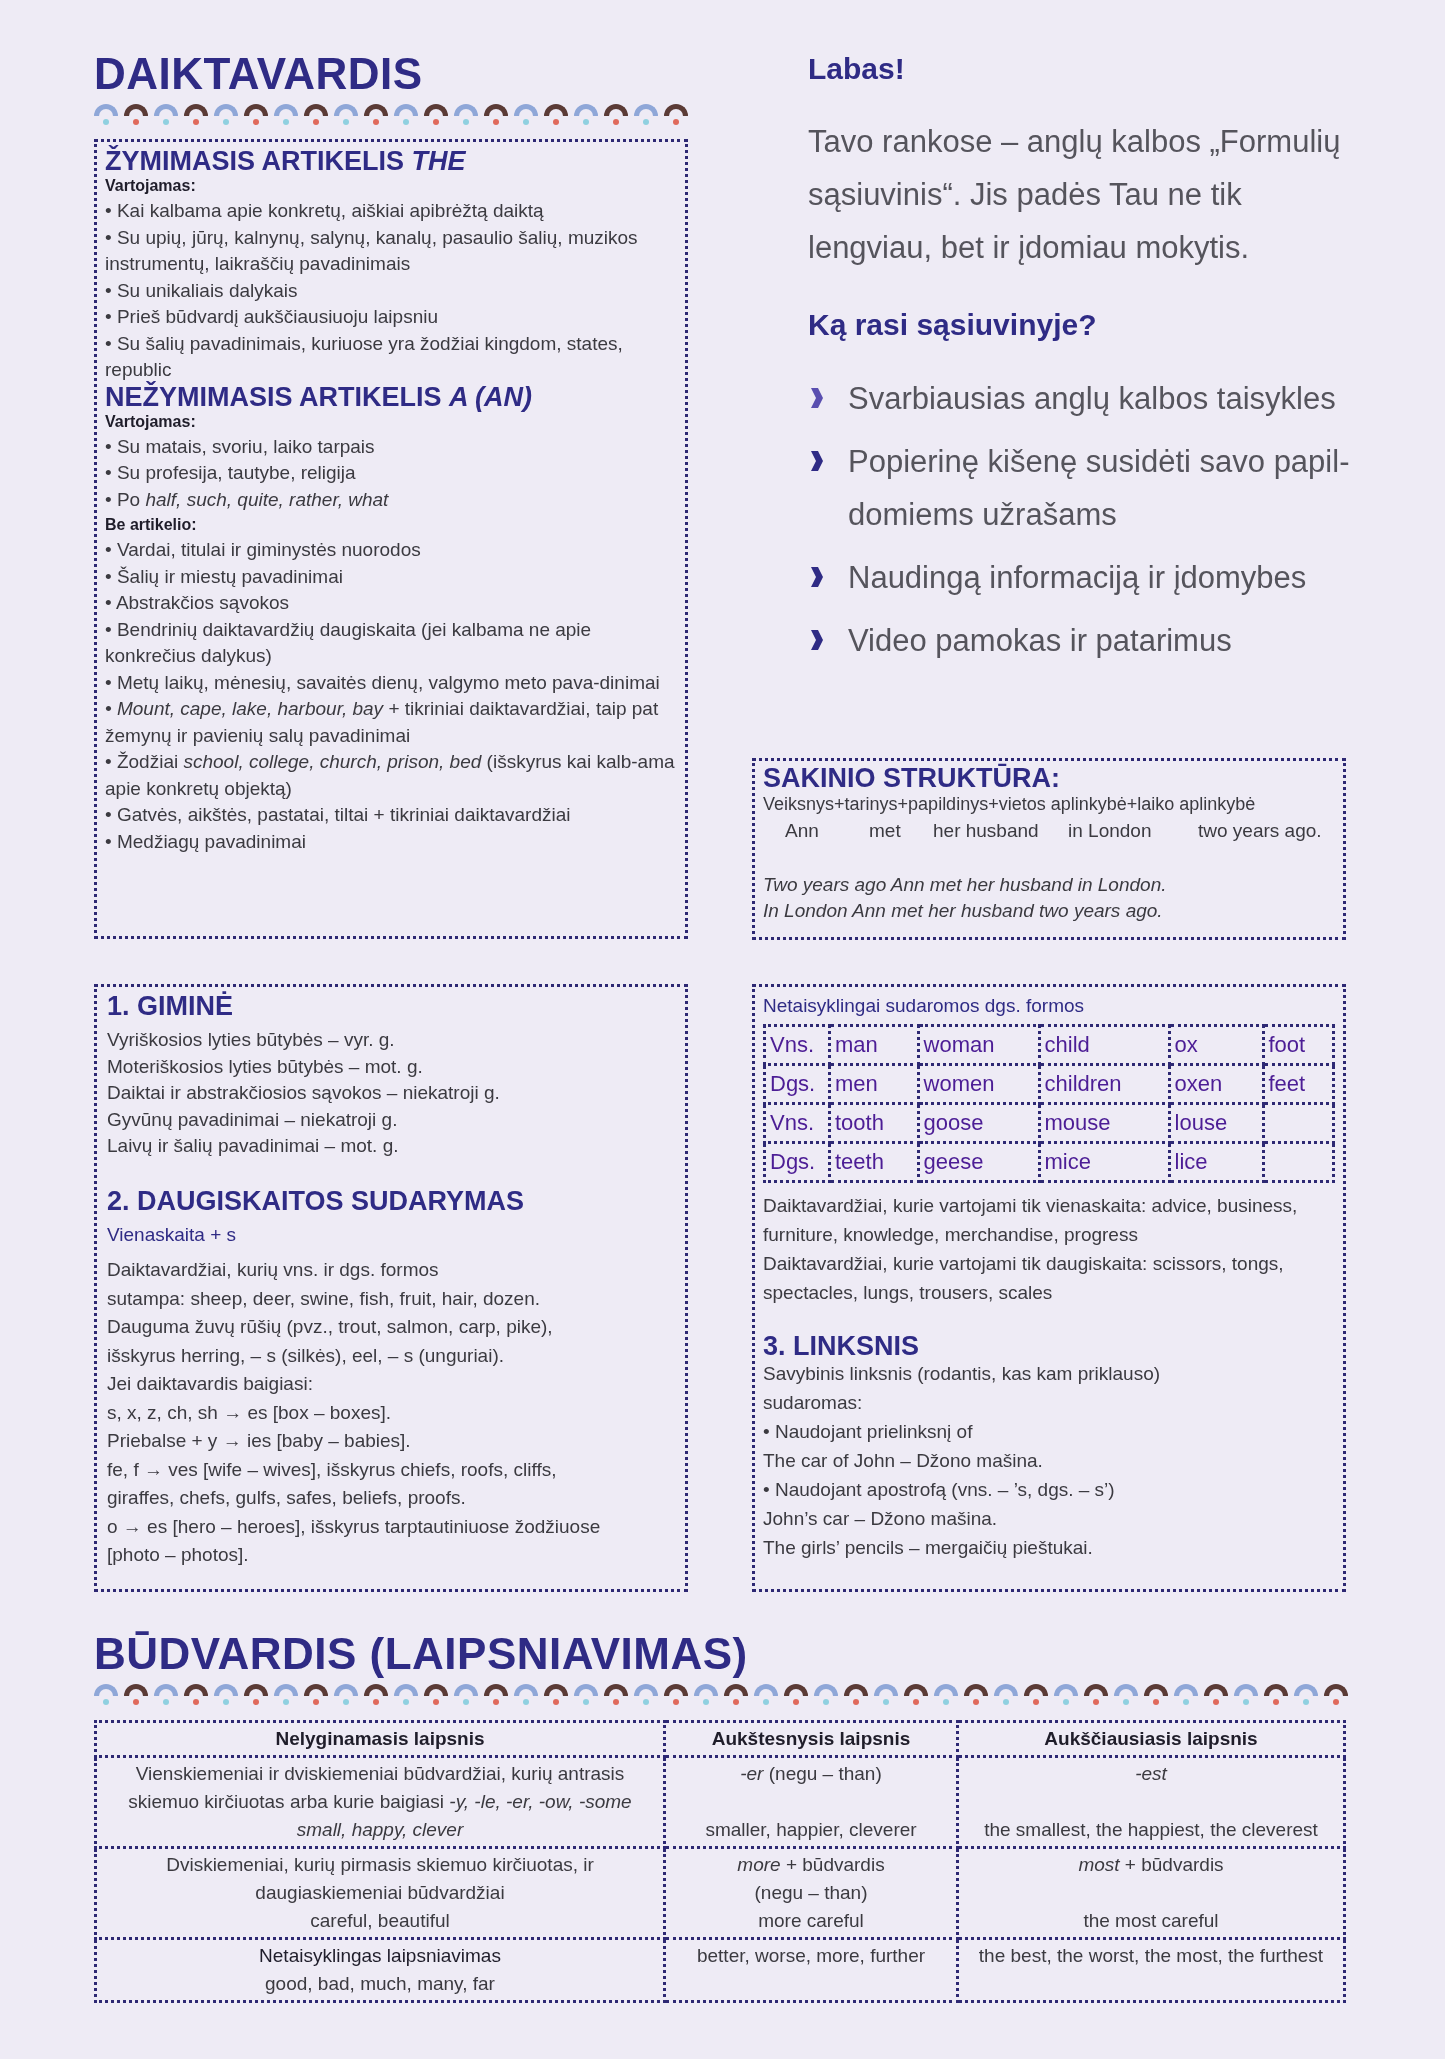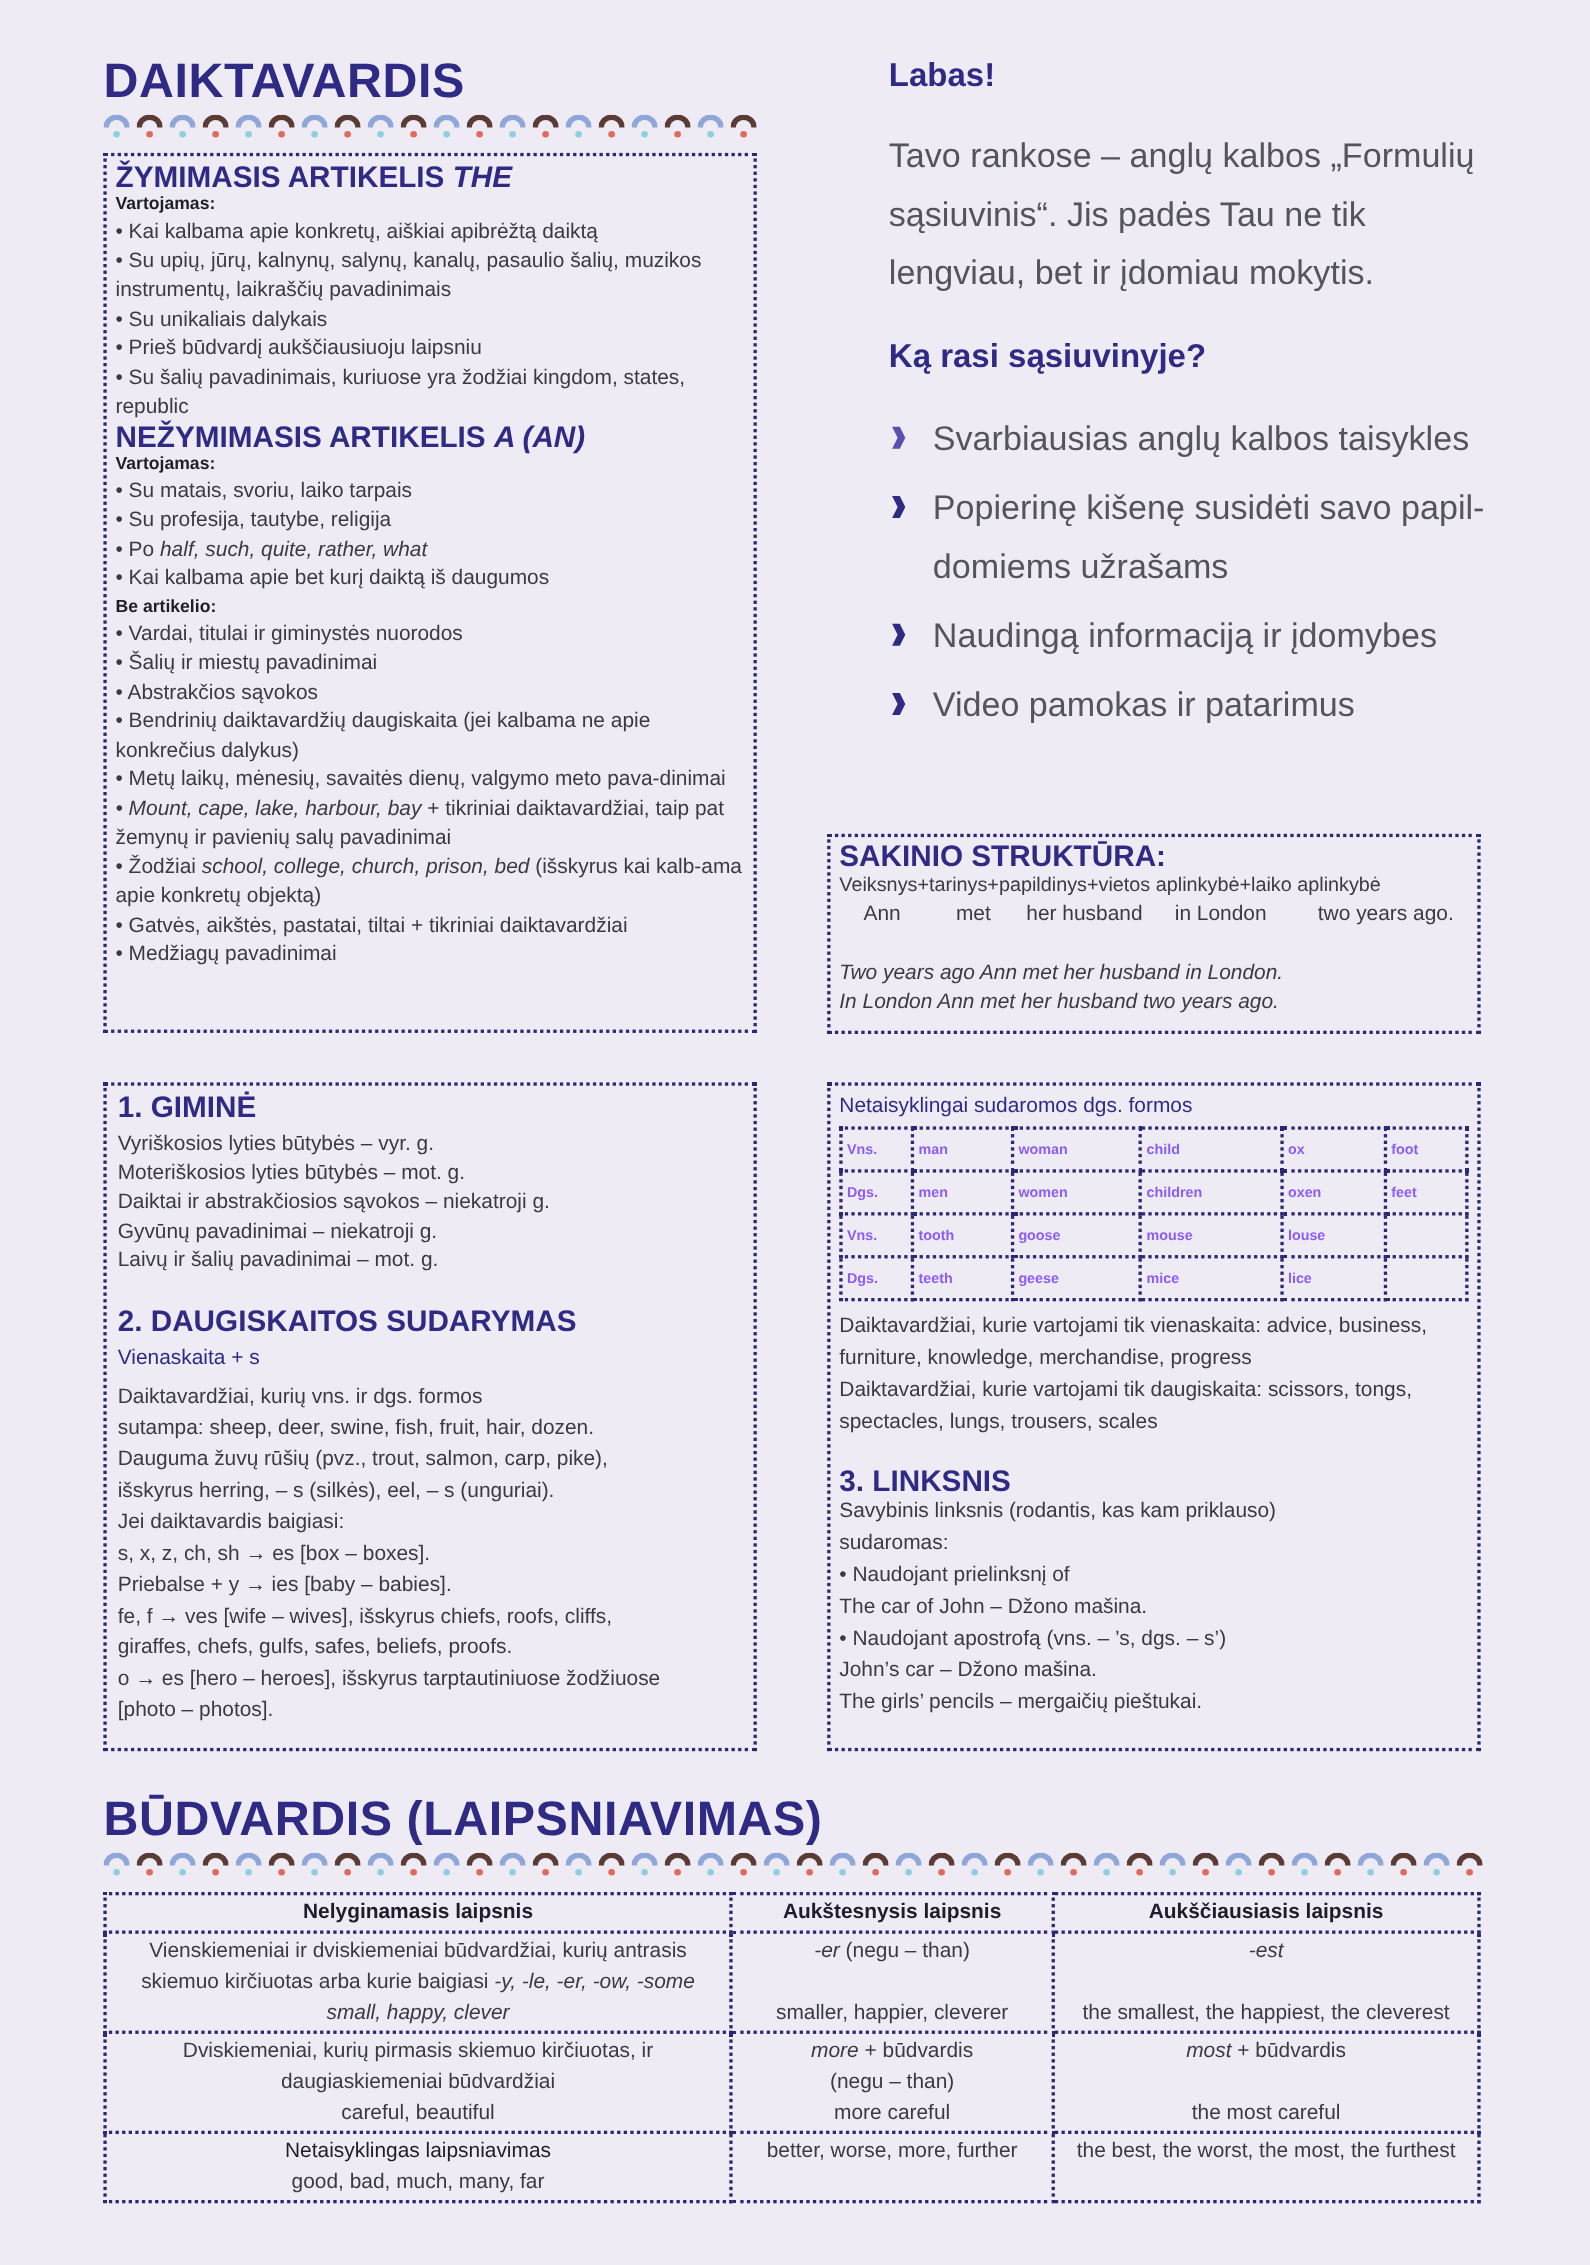--- a/index.html
+++ b/index.html
@@ -19,21 +19,21 @@
   .box { border:3px dotted #2d2873; box-sizing:border-box; }
   .sub-h { color:#2f2b85; font-weight:bold; font-size:27px; margin:0; line-height:26px; }
   .lbl { color:#1f1d2a; font-weight:bold; font-size:16px; line-height:24px; }
   .txt { font-size:19px; line-height:26.5px; color:#3b3a40; }
   .txt i, .it { font-style:italic; }
   .intro-h { color:#2f2b85; font-weight:bold; font-size:30px; margin:0; }
   .intro-p { font-size:31px; line-height:53px; color:#55545c; }
   .feat { display:flex; align-items:flex-start; font-size:31px; line-height:53px; color:#55545c; }
   .chev { width:22px; flex:0 0 22px; margin-right:18px; margin-top:15px; height:22px; }
   table { border-collapse:collapse; }
-  .irr td { border:3px dotted #2d2873; font-size:13px; height:36px; padding:0 4px; color:#8b5cf6;font-weight:bold; }
+  .irr td { border:3px dotted #2d2873; font-size:22px; height:36px; padding:0 4px; color:#4c1d95; }
   .adj td, .adj th { border:3px dotted #2d2873; vertical-align:top; text-align:center; font-size:19px; line-height:28px; padding:2px 6px; color:#3b3a40; }
   .adj th { color:#1f1d2a; font-weight:bold; }
 </style>
 </head>
 <body>
 
 <h1 class="h-big abs" style="left:94px;top:52px;">DAIKTAVARDIS</h1>
 <div class="arches abs" style="left:94px;top:104px;width:596px;" id="arches1">
     <span class="arch">
       <span class="bow"></span>
@@ -132,21 +132,20 @@
   </div>
   <div class="sub-h">
     <span>NEŽYMIMASIS ARTIKELIS</span>
     <i>A (AN)</i>
   </div>
   <div class="lbl">Vartojamas:</div>
   <div class="txt">
     <div>• Su matais, svoriu, laiko tarpais</div>
     <div>• Su profesija, tautybe, religija</div>
     <div><span>• Po </span><i>half, such, quite, rather, what</i></div>
-    <div>• Kai kalbama apie bet kurį daiktą iš daugumos</div>
   </div>
   <div class="lbl">Be artikelio:</div>
   <div class="txt">
     <div>• Vardai, titulai ir giminystės nuorodos</div>
     <div>• Šalių ir miestų pavadinimai</div>
     <div>• Abstrakčios sąvokos</div>
     <div>• Bendrinių daiktavardžių daugiskaita (jei kalbama ne apie konkrečius dalykus)</div>
     <div>• Metų laikų, mėnesių, savaitės dienų, valgymo meto pava-dinimai</div>
     <div><i>• Mount, cape, lake, harbour, bay</i><span> + tikriniai daiktavardžiai, taip pat žemynų ir pavienių salų pavadinimai</span></div>
     <div><span>• Žodžiai </span><i>school, college, church, prison, bed</i><span> (išskyrus kai kalb-ama apie konkretų objektą)</span></div>

